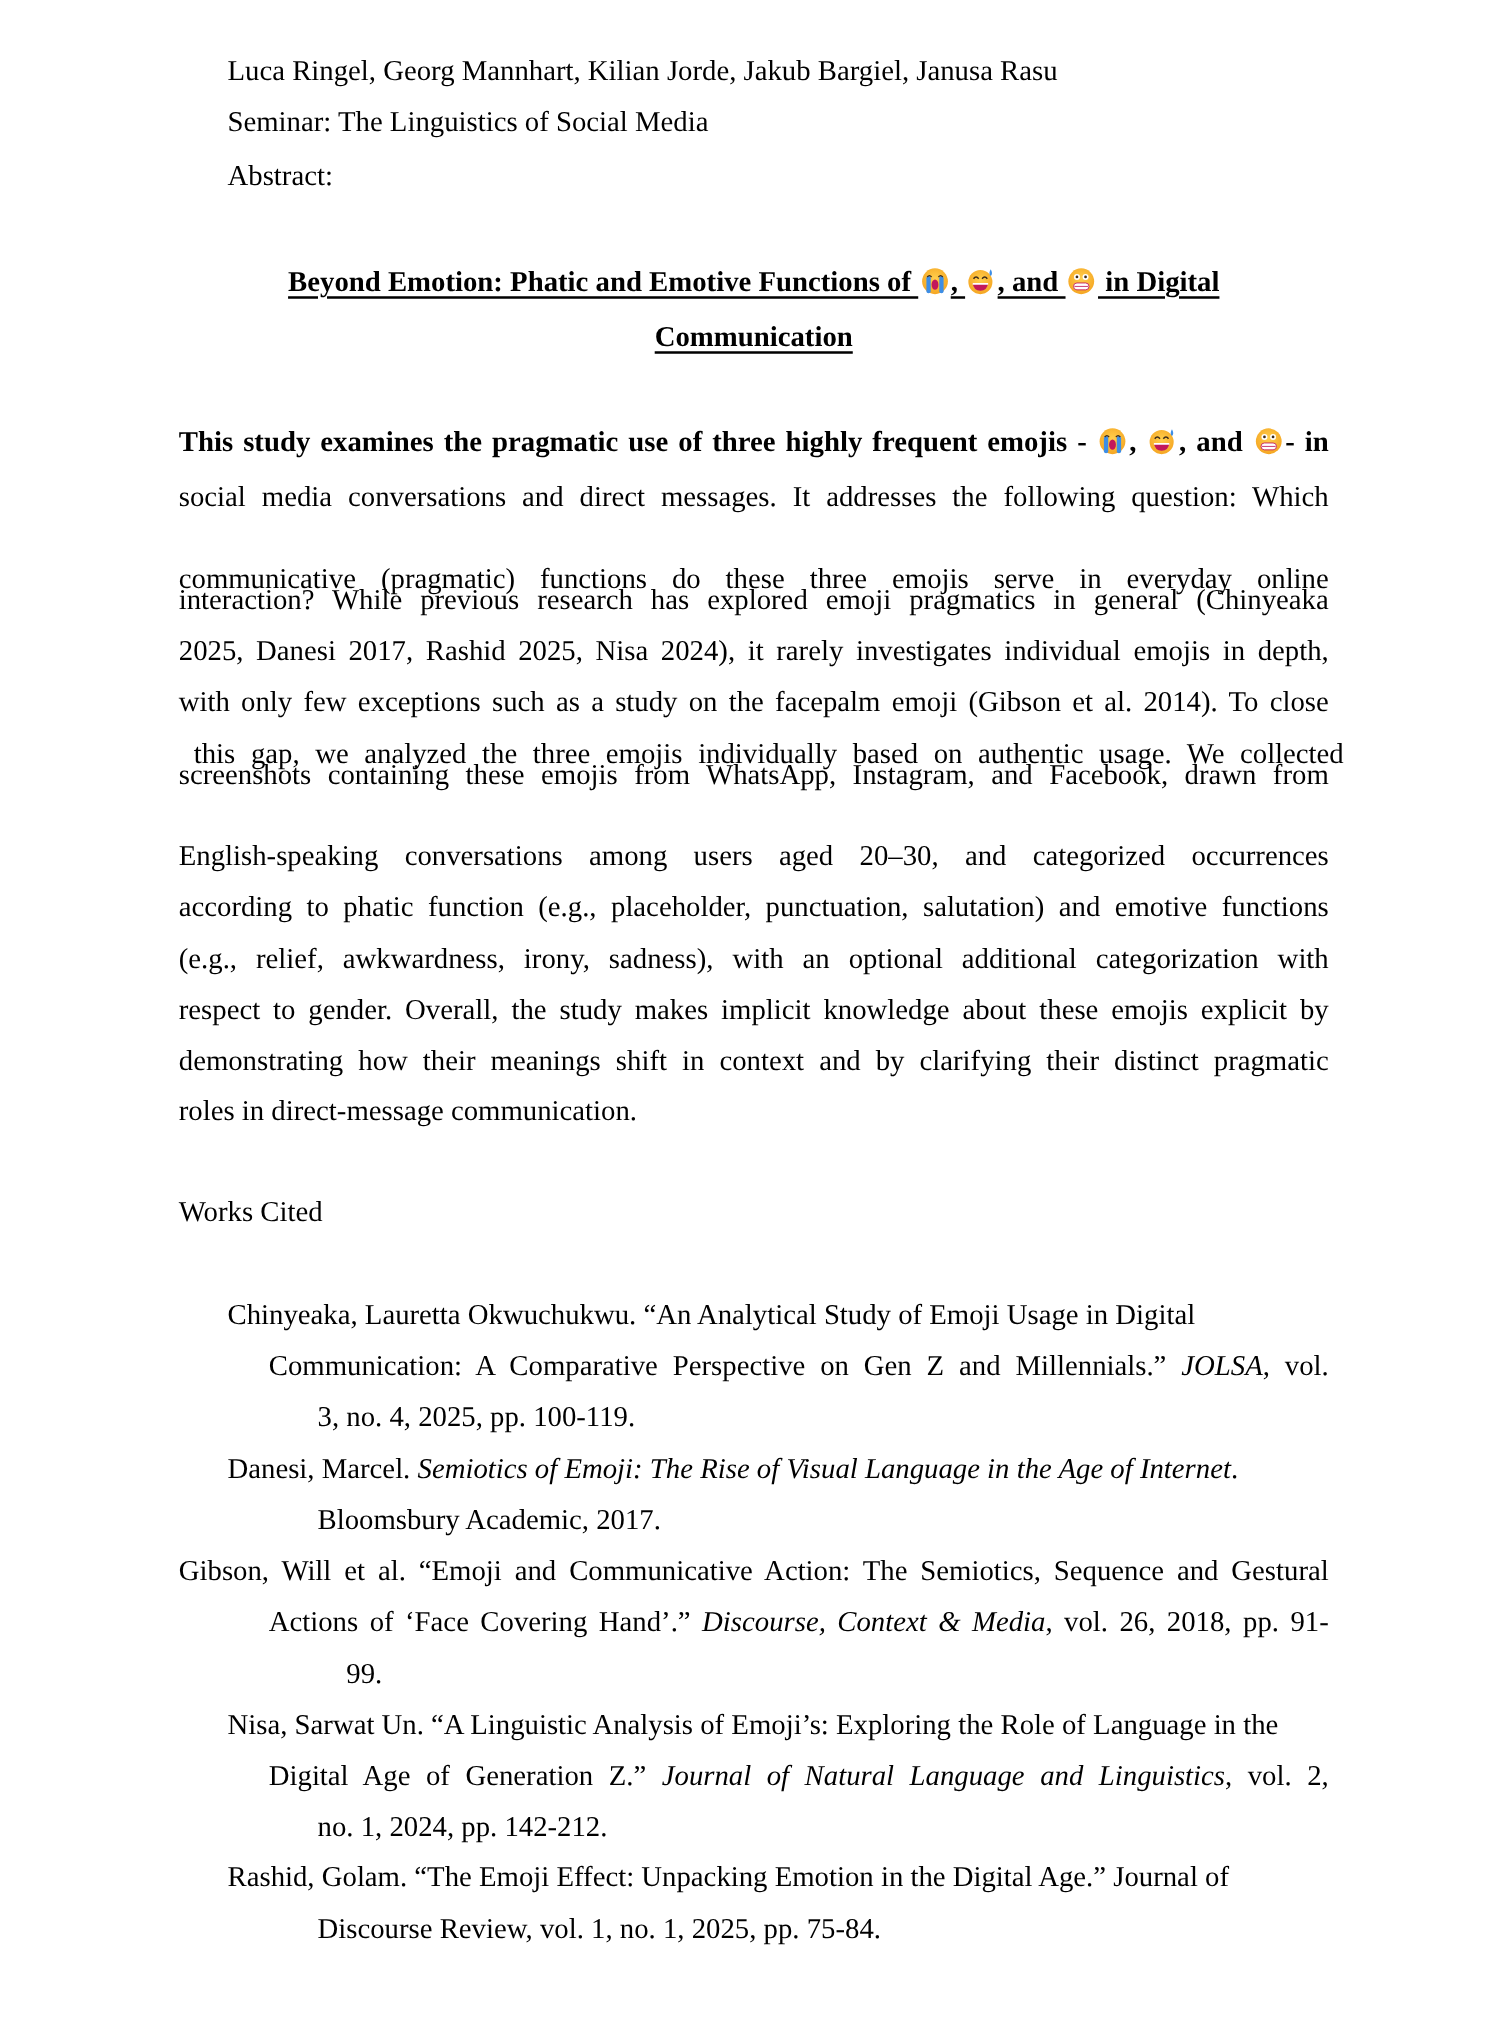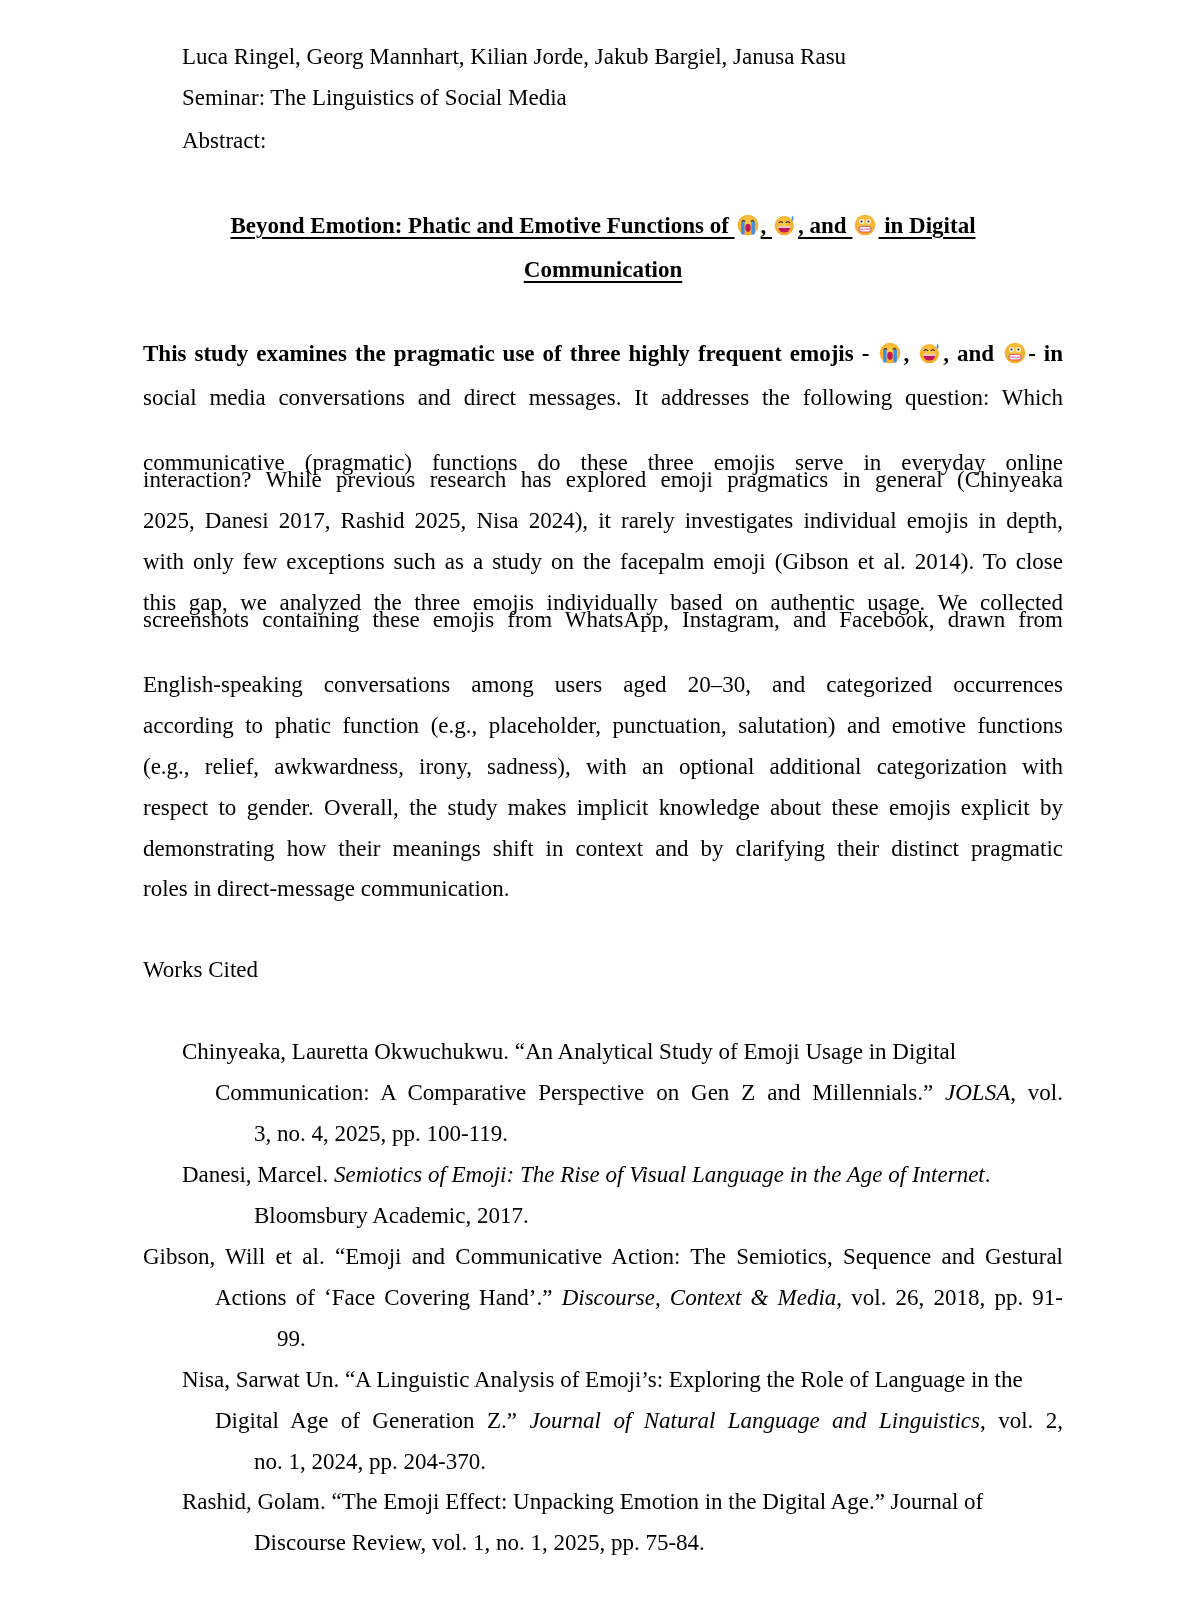--- a/index.html
+++ b/index.html
@@ -139,21 +139,21 @@
         </svg></span><span>, </span><span class="emoji"><svg>
           <use href="#e-sweat"></use>
         </svg></span><span>, and </span><span class="emoji"><svg>
           <use href="#e-grimace"></use>
         </svg></span><span>- in</span></div>
   <div class="jline" style="top: 384px; white-space: normal; height: 28px; overflow: visible;">social media conversations and direct messages. It addresses the following question: Which</div>
   <div class="jline" style="top: 425px; white-space: normal; height: 28px; overflow: visible; margin-top: 24px;">communicative (pragmatic) functions do these three emojis serve in everyday online</div>
   <div class="jline" style="top: 466px; white-space: normal; height: 28px; overflow: visible;">interaction? While previous research has explored emoji pragmatics in general (Chinyeaka</div>
   <div class="jline" style="top: 507px; white-space: normal; height: 28px; overflow: visible;">2025, Danesi 2017, Rashid 2025, Nisa 2024), it rarely investigates individual emojis in depth,</div>
   <div class="jline" style="top: 548px; white-space: normal; height: 28px; overflow: visible;">with only few exceptions such as a study on the facepalm emoji (Gibson et al. 2014). To close</div>
-  <div class="jline" style="top: 589px; white-space: normal; height: 28px; overflow: visible;">this gap, we analyzed the three emojis individually based on authentic usage. We collected</div>
+  <div class="jline" style="top: 589px; white-space: normal; height: 28px; overflow: visible; margin-left: 12px;">this gap, we analyzed the three emojis individually based on authentic usage. We collected</div>
   <div class="jline" style="top: 606px; white-space: normal; height: 28px; overflow: visible;">screenshots containing these emojis from WhatsApp, Instagram, and Facebook, drawn from</div>
   <div class="jline" style="top: 671px; white-space: normal; height: 28px; overflow: visible;">English-speaking conversations among users aged 20–30, and categorized occurrences</div>
   <div class="jline" style="top: 712px; white-space: normal; height: 28px; overflow: visible;">according to phatic function (e.g., placeholder, punctuation, salutation) and emotive functions</div>
   <div class="jline" style="top: 753px; white-space: normal; height: 28px; overflow: visible;">(e.g., relief, awkwardness, irony, sadness), with an optional additional categorization with</div>
   <div class="jline" style="top: 794px; white-space: normal; height: 28px; overflow: visible;">respect to gender. Overall, the study makes implicit knowledge about these emojis explicit by</div>
   <div class="jline" style="top: 835px; white-space: normal; height: 28px; overflow: visible;">demonstrating how their meanings shift in context and by clarifying their distinct pragmatic</div>
   <div class="jline last" style="top: 875px; white-space: normal; height: 28px; overflow: visible;">roles in direct-message communication.</div>
 
   <div class="works-cited" style="top:956px">Works Cited</div>
 
@@ -163,18 +163,18 @@
 
   <div class="line" style="top:1161px"><span>Danesi, Marcel. </span><i>Semiotics of Emoji: The Rise of Visual Language in the Age of Internet</i><span>.</span></div>
   <div class="line" style="top:1202px;left:72px">Bloomsbury Academic, 2017.</div>
 
   <div class="jline" style="top: 1243px; white-space: normal; height: 28px; overflow: visible;">Gibson, Will et al. “Emoji and Communicative Action: The Semiotics, Sequence and Gestural</div>
   <div class="jline hang" style="top: 1284px; white-space: normal; height: 28px; overflow: visible;"><span>Actions of ‘Face Covering Hand’.” </span><i>Discourse, Context &amp; Media</i><span>, vol. 26, 2018, pp. 91-</span></div>
   <div class="line" style="top:1325px;left:95px">99.</div>
 
   <div class="line" style="top:1366px">Nisa, Sarwat Un. “A Linguistic Analysis of Emoji’s: Exploring the Role of Language in the</div>
   <div class="jline hang" style="top: 1407px; white-space: normal; height: 28px; overflow: visible;"><span>Digital Age of Generation Z.” </span><i>Journal of Natural Language and Linguistics</i><span>, vol. 2,</span></div>
-  <div class="line" style="top:1448px;left:72px">no. 1, 2024, pp. 204-370.</div>
+  <div class="line" style="top:1448px;left:72px">no. 1, 2024, pp. 142-212.</div>
 
   <div class="line" style="top:1488px">Rashid, Golam. “The Emoji Effect: Unpacking Emotion in the Digital Age.” Journal of</div>
   <div class="line" style="top:1529px;left:72px">Discourse Review, vol. 1, no. 1, 2025, pp. 75-84.</div>
 
 </div>
 
 </body></html>

